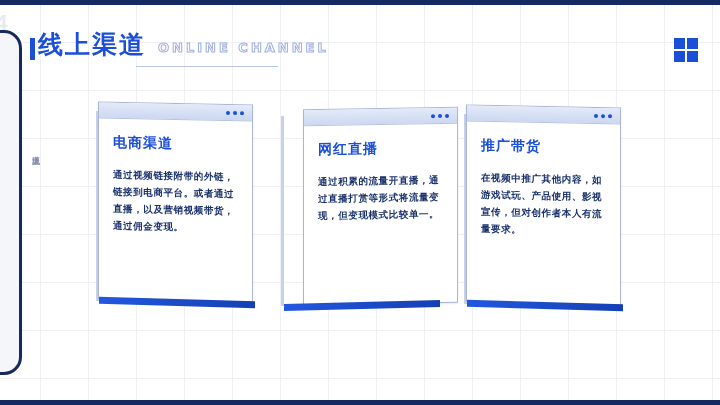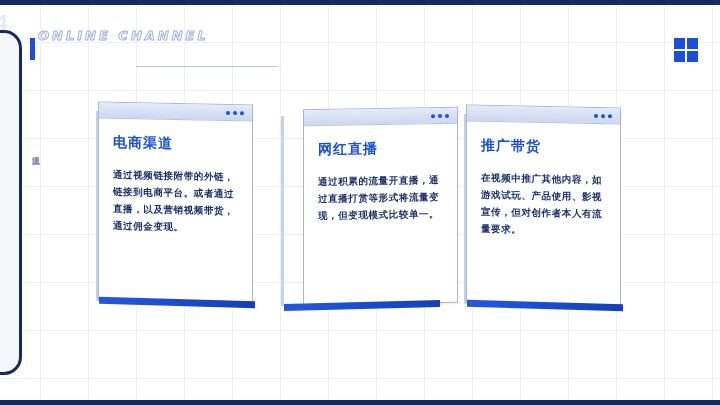--- a/index.html
+++ b/index.html
@@ -89,21 +89,20 @@
     font-size: 25px;
     font-weight: bold;
     color: #1b4fd8;
     letter-spacing: 2px;
     line-height: 1;
     font-family: "DejaVu Sans", "Liberation Sans", sans-serif;
   }
   .header-sub {
     font-size: 13px;
     font-weight: bold;
-    font-style: italic;
     letter-spacing: 3px;
     line-height: 1;
     color: transparent;
     -webkit-text-stroke: 1px #9fb0dd;
     position: relative;
     top: -3px;
     font-family: "DejaVu Sans", "Liberation Sans", sans-serif;
   }
   .header-underline {
     position: absolute;
@@ -235,20 +234,21 @@
 
   <div class="edge-bar top"></div>
   <div class="edge-bar bottom"></div>
 
   <div class="side-tab"></div>
   <div class="side-tab-num">04</div>
   <div class="side-tab-text">线上渠道</div>
 
   <div class="header-accent"></div>
   <div class="header">
+    <div class="header-title">线上渠道</div>
     <div class="header-sub">ONLINE CHANNEL</div>
   </div>
   <div class="header-underline"></div>
 
   <div class="corner-grid">
     <span></span>
     <span></span>
     <span></span>
     <span></span>
   </div>

